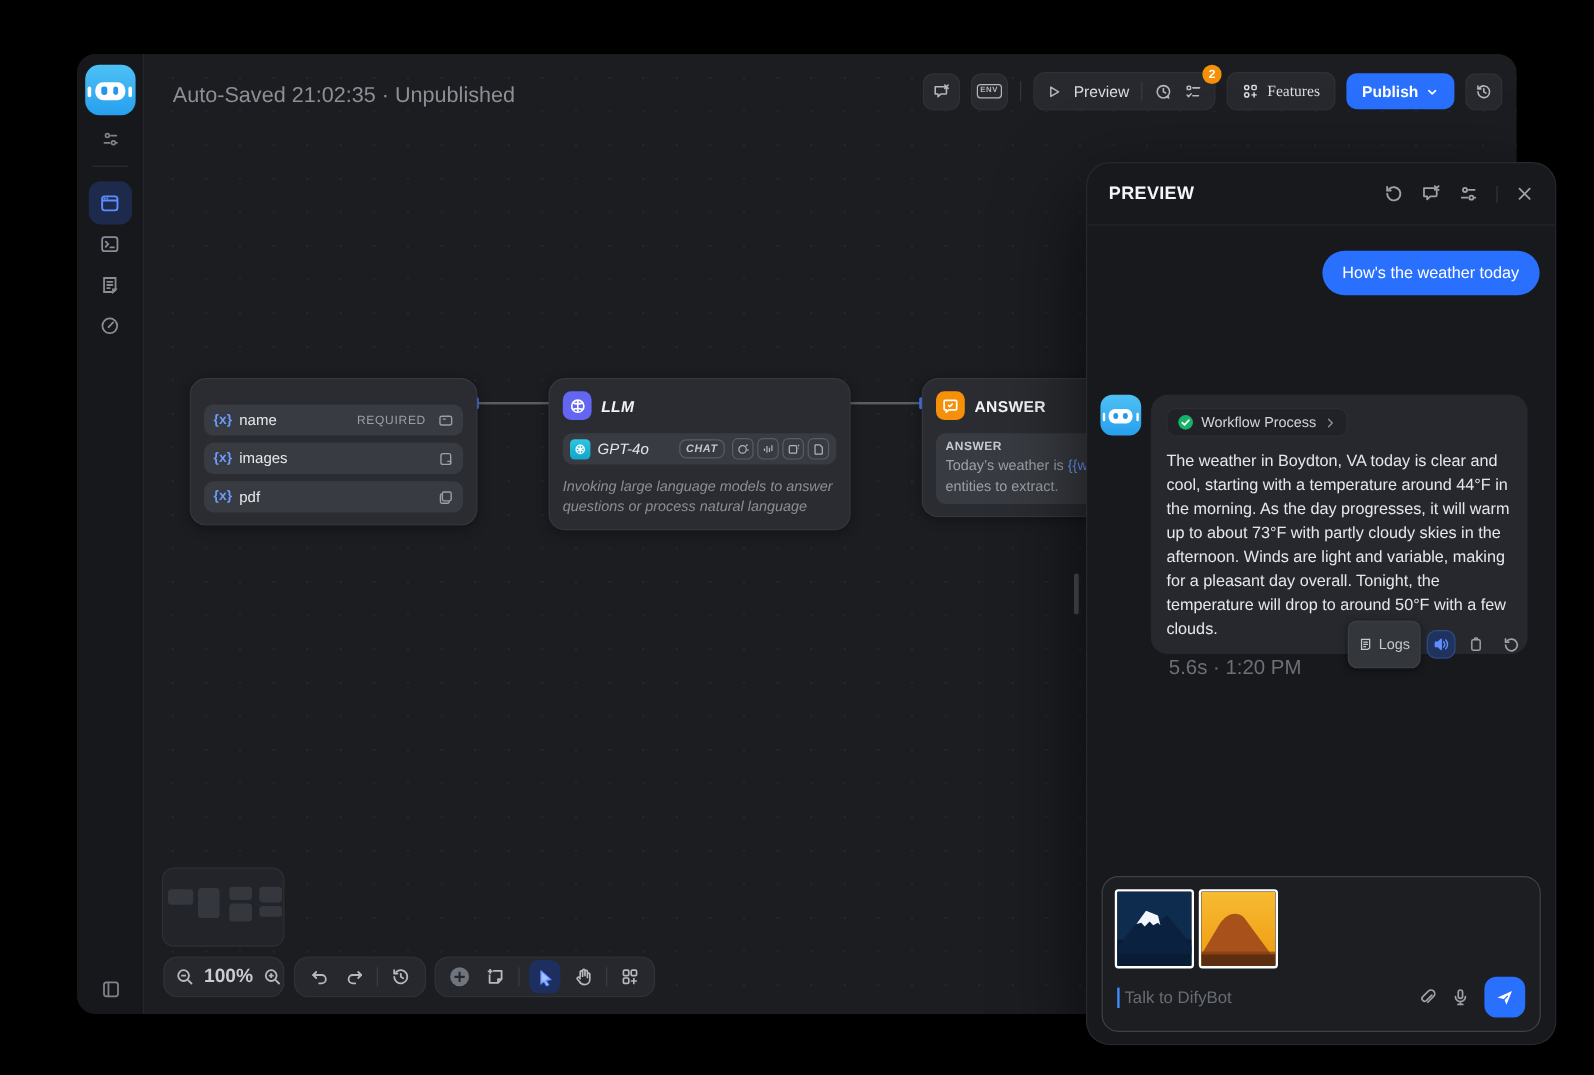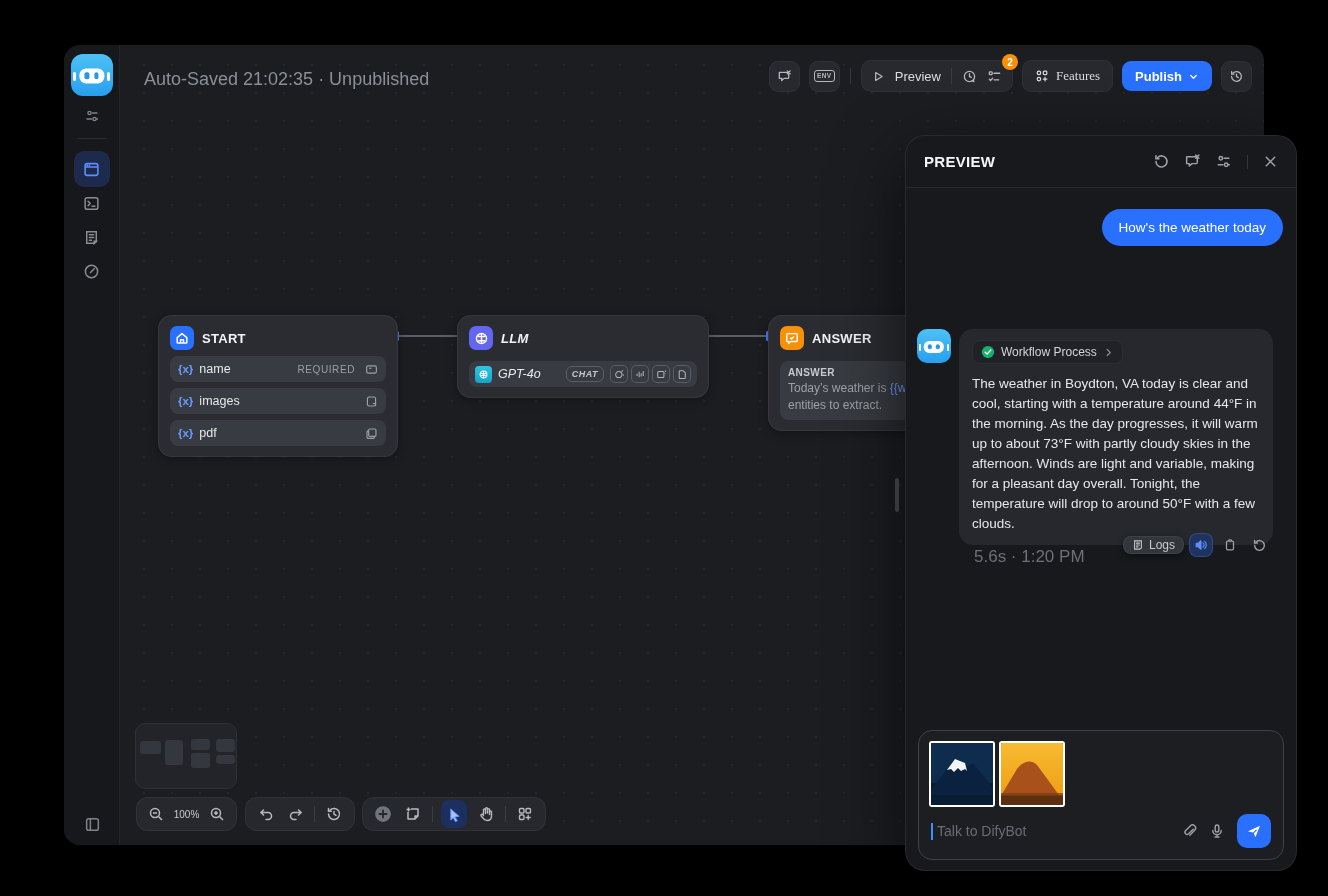--- a/index.html
+++ b/index.html
@@ -73,21 +73,21 @@
   .edge { position:absolute; height:2px; background:#5a5e66; top:290px; }
   .port { position:absolute; width:3px; height:10px; border-radius:1.5px; background:#4a7dff; top:286px; }
 
   
   .minimap { position:absolute; left:71px; top:678px; width:102px; height:66px; background:#222429; border:1px solid #2e3036; border-radius:10px; }
   .mm-b { position:absolute; background:#34373d; border-radius:3px; }
 
   
   .tool-pill { position:absolute; top:752px; height:34px; background:#26282d; border:1px solid rgba(255,255,255,.05); border-radius:12px; display:flex; align-items:center; padding:0 9px; gap:8px; color:#b6b9bf; }
   .tool-pill .t-div { width:1px; height:16px; background:#3a3d43; }
-  .zoom-label { font-size:10px; color:#caccd1; }
+  .zoom-label { font-size:16px; color:#caccd1;font-weight:bold; }
   .tool-ic { display:flex; align-items:center; justify-content:center; width:24px; height:24px; }
   .tool-ic.sel { background:#1d2f5e; border-radius:8px; color:#7ea6ff; width:28px; height:28px; }
 
   .scroll-thumb { position:absolute; left:831px; top:433px; width:4px; height:34px; background:#4b4e54; border-radius:2px; }
 
   
   .preview-panel { position:absolute; left:905px; top:135px; width:392px; height:736px; background:#18191d; border:1px solid rgba(255,255,255,.07); border-radius:20px; box-shadow:0 24px 70px rgba(0,0,0,.65); z-index:50; }
   .pv-head { height:52px; display:flex; align-items:center; padding:0 18px; border-bottom:1px solid #26282d; }
   .pv-title { font-size:15px; font-weight:700; color:#f5f6f7; letter-spacing:.3px; flex:1; }
   .pv-ics { display:flex; align-items:center; gap:14px; color:#9da1a8; }
@@ -96,21 +96,21 @@
   .chat-area { position:absolute; left:0; top:53px; right:0; bottom:146px; overflow:hidden; }
   .user-bubble { position:absolute; right:13px; top:20px; background:#2970ff; color:#fff; font-size:13.5px; border-radius:19px; padding:11px 17px; }
   .bot-row { position:absolute; left:11px; top:140px; right:23px; display:flex; gap:8px; align-items:flex-start; }
   .chat-avatar { width:34px; height:34px; border-radius:10px; flex:none; }
   .bot-bubble { background:#26282d; border-radius:14px; padding:11px 13px; flex:1; position:relative; }
   .wp-pill { display:inline-flex; align-items:center; gap:6px; background:#202227; border:1px solid rgba(255,255,255,.05); border-radius:8px; padding:4px 8px; }
   .wp-label { font-size:12px; color:#d3d5d9; }
   .wp-chev { color:#8b8f97; display:flex; }
   .bot-text { font-size:13.5px; line-height:20px; color:#e6e7e9; margin-top:10px; }
   .msg-actions { position:absolute; right:2px; bottom:-12px; display:flex; align-items:center; gap:5px; }
-  .act-pill { height:18px; background:#33363b; border:1px solid rgba(255,255,255,.06); border-radius:8px; display:flex; align-items:center; gap:5px; padding:0 8px; color:#c6c9ce; font-size:12px; box-shadow:0 2px 6px rgba(0,0,0,.4); }
+  .act-pill { height:40px; background:#33363b; border:1px solid rgba(255,255,255,.06); border-radius:8px; display:flex; align-items:center; gap:5px; padding:0 8px; color:#c6c9ce; font-size:12px; box-shadow:0 2px 6px rgba(0,0,0,.4); }
   .act-ic { width:24px; height:24px; border-radius:8px; display:flex; align-items:center; justify-content:center; color:#9da1a8; }
   .act-ic.speaker { background:#20335f; color:#5e8dff; border:1px solid rgba(94,141,255,.25); }
   .msg-meta { position:absolute; left:68px; top:358px; font-size:17px; color:#6c7077; }
 
   .input-box { position:absolute; left:12px; right:12px; bottom:10px; height:130px; background:#1c1e22; border:1px solid #3e4148; border-radius:14px; padding:10px; }
   .thumbs { display:flex; gap:4px; }
   .thumb { width:66px; height:66px; border:2px solid #fff; border-radius:3px; overflow:hidden; }
   .input-row { position:absolute; left:12px; right:12px; bottom:10px; height:36px; display:flex; align-items:center; gap:12px; }
   .caret { width:2px; height:17px; background:#3f8cff; }
   .chat-input { flex:1; background:transparent; border:none; outline:none; color:#e6e7e9; font-size:14px; font-family:"Liberation Sans", sans-serif; margin-left:-8px; }
@@ -124,29 +124,20 @@
 <div class="window">
 
   <div class="edge" style="left:334px;width:65px;"></div>
   <div class="edge" style="left:639px;width:65px;"></div>
   <div class="port" style="left:332px;"></div>
   <div class="port" style="left:397px;"></div>
   <div class="port" style="left:637px;"></div>
   <div class="port" style="left:702px;"></div>
 
   <div class="node" style="left:94px;top:270px;width:240px;">
-    <div class="node-head">
-      <div class="node-ic" style="background:#2970ff;">
-        <svg width="14" height="14" viewBox="0 0 16 16" fill="none" stroke="currentColor" stroke-width="1.7" stroke-linejoin="round">
-            <path d="M2.5 7.5L8 3l5.5 4.5V13a.8.8 0 0 1-.8.8H3.3a.8.8 0 0 1-.8-.8z"></path>
-            <path d="M6.3 13.5V10h3.4v3.5"></path>
-          </svg>
-      </div>
-      <div class="node-title">START</div>
-    </div>
     <div class="field-row">
       <span class="var-x">{x}</span>
       <span class="field-name">name</span>
       <span class="req">REQUIRED</span>
       <span class="row-ic">
           <svg width="13" height="13" viewBox="0 0 16 16" fill="none" stroke="currentColor" stroke-width="1.4">
             <rect x="2" y="3.5" width="12" height="9" rx="2"></rect>
             <path d="M5 6.5h3"></path>
           </svg>
         </span>
@@ -210,20 +201,21 @@
               <path d="M13 2.5l1.5 1.5M13.5 6v1"></path>
             </svg>
           </span>
         <span class="cap-badge">
             <svg width="11" height="11" viewBox="0 0 16 16" fill="none" stroke="currentColor" stroke-width="1.5">
               <path d="M4 2.5h5l3 3V13a.8.8 0 0 1-.8.8H4a.8.8 0 0 1-.8-.8V3.3a.8.8 0 0 1 .8-.8z"></path>
             </svg>
           </span>
       </span>
     </div>
+    <div class="node-desc">Invoking large language models to answer questions or process natural language</div>
   </div>
 
   <div class="node" style="left:704px;top:270px;width:240px;">
     <div class="node-head">
       <div class="node-ic" style="background:#f79009;">
         <svg width="14" height="14" viewBox="0 0 16 16" fill="none" stroke="currentColor" stroke-width="1.6" stroke-linejoin="round">
             <path d="M3 3h10a1 1 0 0 1 1 1v7a1 1 0 0 1-1 1H6.5L4 14.2V12H3a1 1 0 0 1-1-1V4a1 1 0 0 1 1-1z"></path>
             <path d="M5.8 7.6l1.5 1.4 3-2.8"></path>
           </svg>
       </div>

